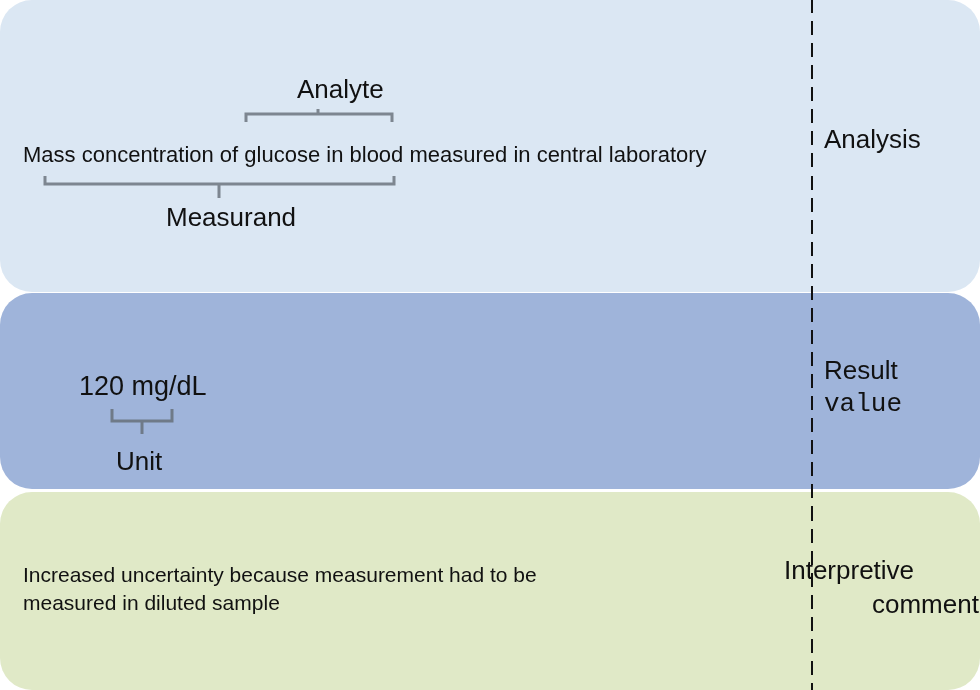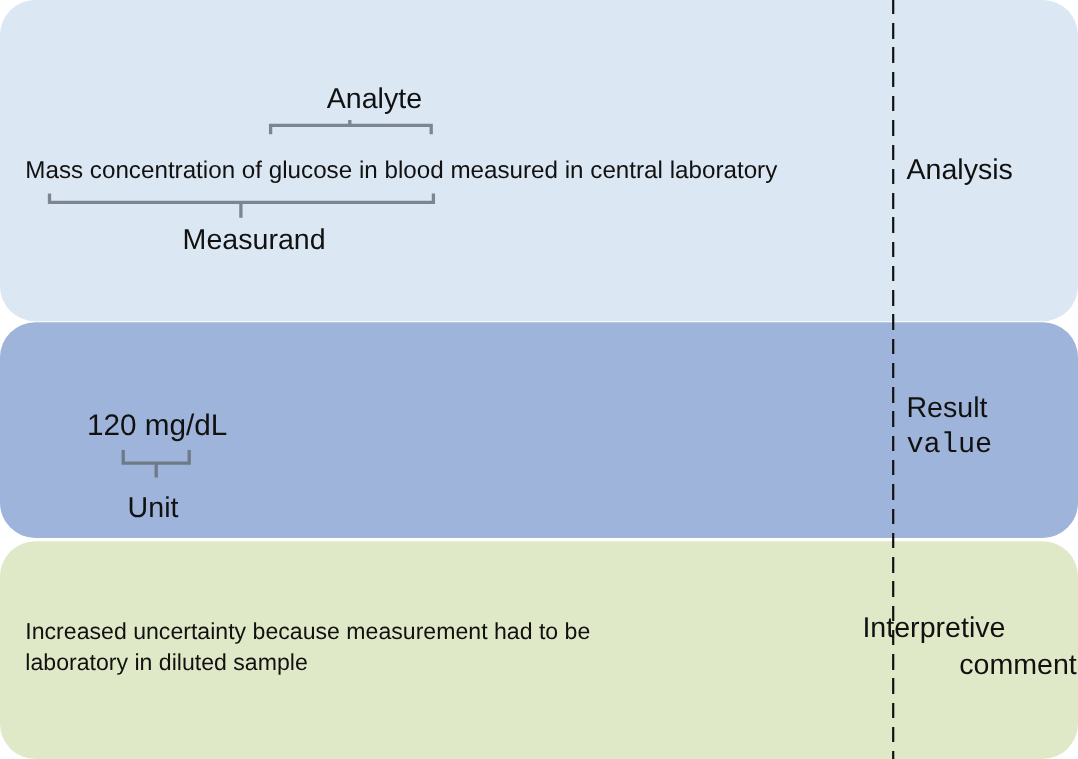--- a/index.html
+++ b/index.html
@@ -35,26 +35,26 @@
 
 <div class="txt" style="left:265px; top:74px; font-size:26px;margin-left:32px;">Analyte</div>
 <svg class="brace" style="left:245px; top:108px;" width="150" height="16">
   <path d="M1 14 V6 H73 V1 M73 6 H147 V14" fill="none" stroke="#7d8690" stroke-width="3"></path>
 </svg>
 <div class="txt" style="left:23px; top:142px; font-size:22px;">Mass concentration of glucose in blood measured in central laboratory</div>
 <svg class="brace" style="left:44px; top:176px;" width="352" height="24">
   <path d="M1 0 V8 H175 V22 M175 8 H350 V0" fill="none" stroke="#7d8690" stroke-width="3"></path>
 </svg>
 <div class="txt" style="left:138px; top:202px; font-size:26px;margin-left:28px;">Measurand</div>
-<div class="txt" style="left:824px; top:139px; font-size:26px;text-align:right;">Analysis</div>
+<div class="txt" style="left:824px; top:124px; font-size:26px;text-align:right;">Analysis</div>
 
 <div class="txt" style="left:79px; top:371px; font-size:27px;">120 mg/dL</div>
 <svg class="brace" style="left:111px; top:409px;" width="64" height="26">
   <path d="M1 0 V12 H31 V25 M31 12 H61 V0" fill="none" stroke="#6f7a88" stroke-width="3"></path>
 </svg>
 <div class="txt" style="left:116px; top:446px; font-size:26px;">Unit</div>
 <div class="txt" style="left:824px; top:355px; font-size:26px;">Result</div>
 <div class="txt" style="left:824px; top:389px; font-size:26px;font-family:Liberation Mono, monospace;">value</div>
 
 <div class="txt" style="left:23px; top:563px; font-size:21px;">Increased uncertainty because measurement had to be</div>
-<div class="txt" style="left:23px; top:591px; font-size:21px;">laboratory in diluted sample</div>
+<div class="txt" style="left:23px; top:591px; font-size:21px;">measured in diluted sample</div>
 <div class="txt" style="left:784px; top:555px; font-size:26px;">Interpretive</div>
 <div class="txt" style="left:872px; top:589px; font-size:26px;">comment</div>
 
 </body></html>

